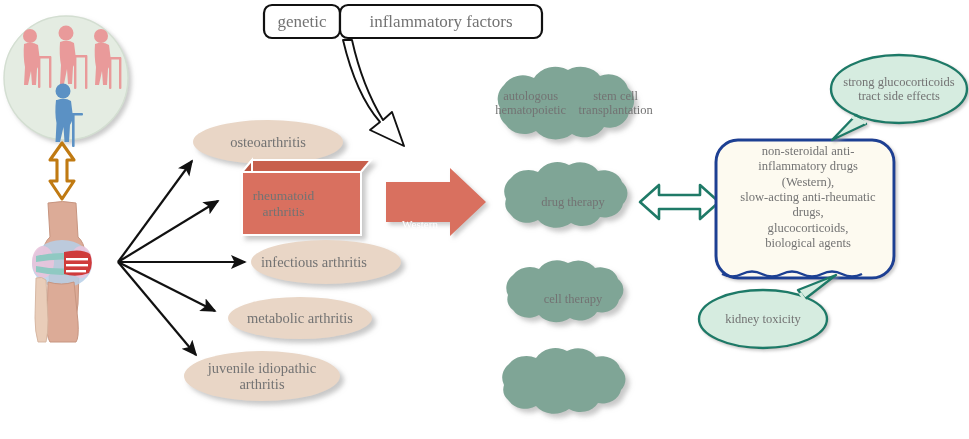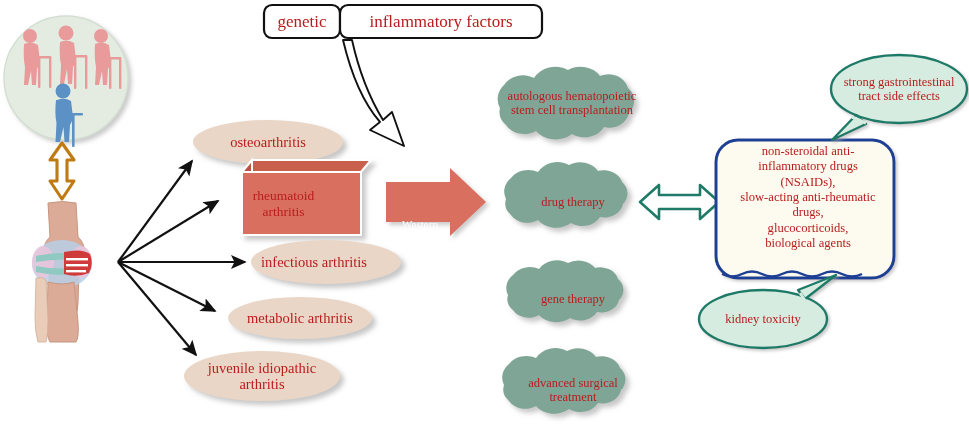--- a/index.html
+++ b/index.html
@@ -5,21 +5,21 @@
   html,body{margin:0;padding:0;background:#ffffff;}
   body{
     font-family:"Liberation Serif", serif;
     width:969px;height:439px;position:relative;overflow:hidden;
   }
   #stage{position:absolute;left:0;top:0;width:969px;height:439px;}
   .abs{position:absolute;}
   svg{display:block;overflow:visible;}
   .lbl{
     position:absolute;display:flex;align-items:center;justify-content:center;
-    text-align:center;color:#b91c1c;line-height:1.12;pointer-events:none;
+    text-align:center;color:#737373;line-height:1.12;pointer-events:none;
     font-family:"Liberation Serif", serif;
   }
   .ellipse-lbl{font-size:14.5px;}
   .cloud-lbl{font-size:12.5px;}
   .box-lbl{font-size:13.5px;}
   .bubble-lbl{font-size:12.5px;}
   .arrow-lbl{font-size:11px;color:#ffffff;}
   .topbox-lbl{font-size:17px;}
   .nsaid-lbl{font-size:12.6px;line-height:1.22;}
 </style>
@@ -247,44 +247,40 @@
   <div class="lbl ellipse-lbl" style="left:184px;top:351px;width:156px;height:50px;flex-direction:column;">
     <span>juvenile idiopathic</span>
     <span>arthritis</span>
   </div>
 
   <div class="lbl arrow-lbl" style="left:386px;top:182px;width:68px;height:40px;flex-direction:column;margin-top:34px;">
     <span>Western medical</span>
     <span>treatments</span>
   </div>
 
-  <div class="lbl cloud-lbl" style="left:487px;top:80px;width:170px;height:46px;flex-direction:column;">
+  <div class="lbl cloud-lbl" style="left:487px;top:80px;width:170px;height:46px;flex-direction:row;">
     <span>autologous hematopoietic</span>
     <span>stem cell transplantation</span>
   </div>
 
   <div class="lbl cloud-lbl" style="left:500px;top:185px;width:146px;height:34px;">drug therapy</div>
 
-  <div class="lbl cloud-lbl" style="left:500px;top:283px;width:146px;height:32px;">gene therapy</div>
-
-  <div class="lbl cloud-lbl" style="left:497px;top:368px;width:152px;height:44px;flex-direction:column;">
-    <span>advanced surgical</span>
-    <span>treatment</span>
-  </div>
+  <div class="lbl cloud-lbl" style="left:500px;top:283px;width:146px;height:32px;">cell therapy</div>
+
 
   <div class="lbl nsaid-lbl" style="left:718px;top:144px;width:180px;height:130px;flex-direction:column;justify-content:flex-start;">
     <span>non-steroidal anti-</span>
     <span>inflammatory drugs</span>
-    <span>(NSAIDs),</span>
+    <span>(Western),</span>
     <span>slow-acting anti-rheumatic</span>
     <span>drugs,</span>
     <span>glucocorticoids,</span>
     <span>biological agents</span>
   </div>
 
   <div class="lbl bubble-lbl" style="left:832px;top:68px;width:134px;height:42px;flex-direction:column;">
-    <span>strong gastrointestinal</span>
+    <span>strong glucocorticoids</span>
     <span>tract side effects</span>
   </div>
 
   <div class="lbl bubble-lbl" style="left:703px;top:305px;width:120px;height:28px;">kidney toxicity</div>
 
 </div>
 
 </body></html>

